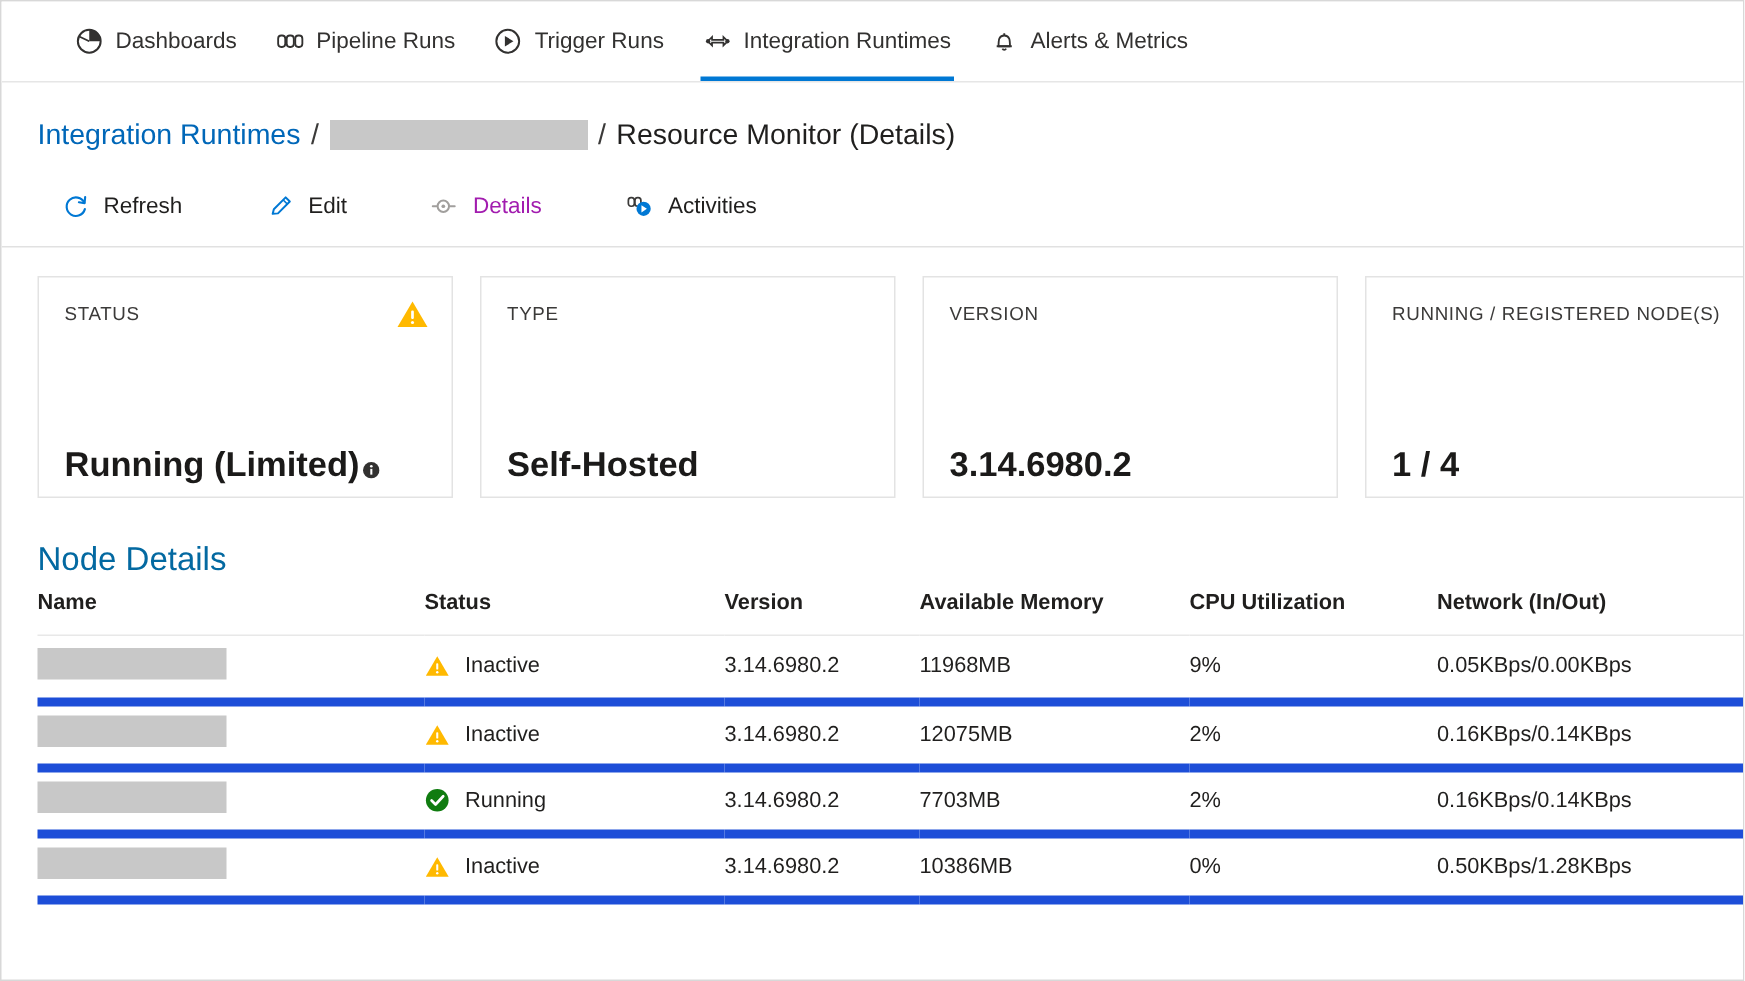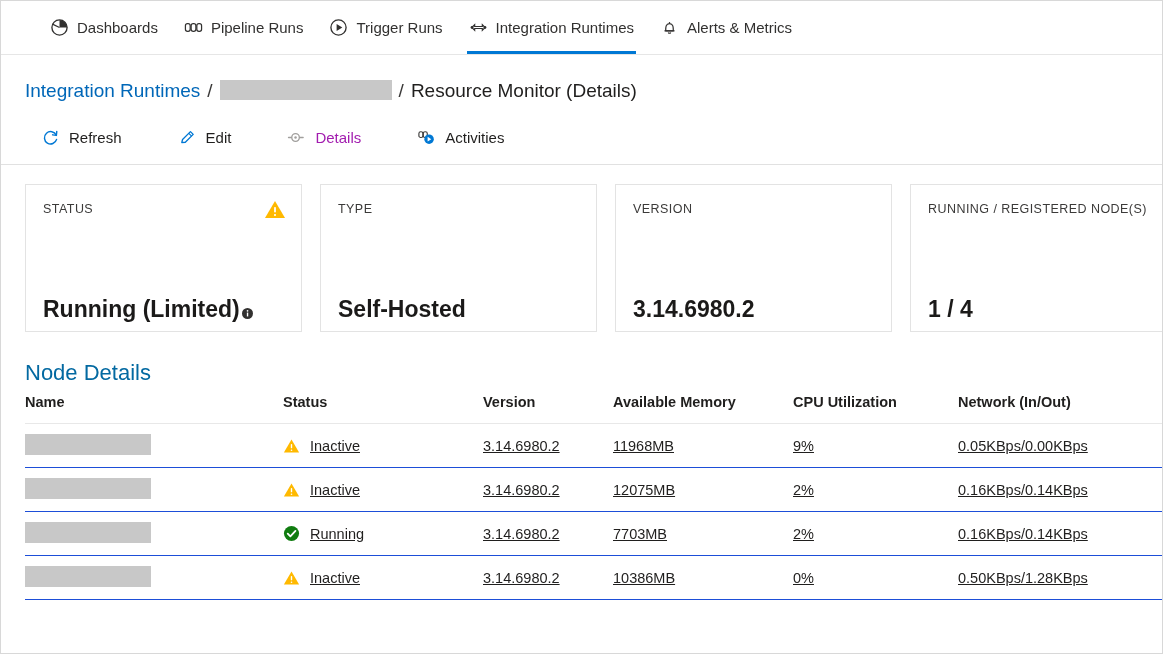--- a/index.html
+++ b/index.html
@@ -168,23 +168,22 @@
     font-weight: bold;
     color: #201f1e;
     padding: 0 0 13px 0;
     border-bottom: 1px solid #e8e8e8;
   }
   table.node-table td {
     font-size: 14.5px;
     color: #201f1e;
     height: 44px;
     padding: 0;
-    border-bottom: 1px solid #1d4ed8;
+    border-bottom: 6px solid #1d4ed8;
     vertical-align: middle;
-    text-decoration: underline;
   }
   .col-name   { width: 258px; }
   .col-status { width: 200px; }
   .col-ver    { width: 130px; }
   .col-mem    { width: 180px; }
   .col-cpu    { width: 165px; }
   .col-net    { width: 206px; }
 
   .redacted-cell {
     display: inline-block;

